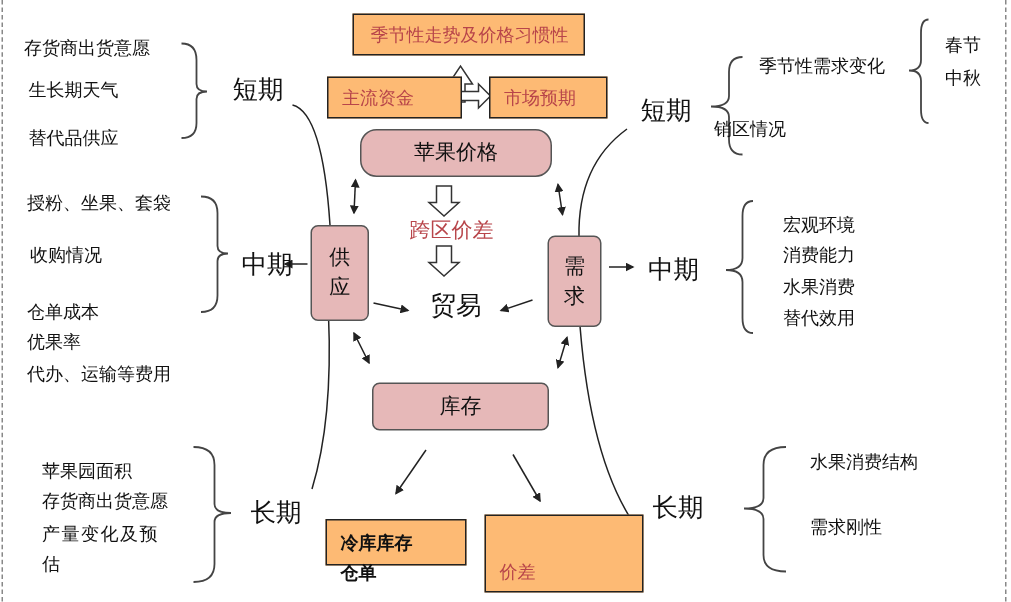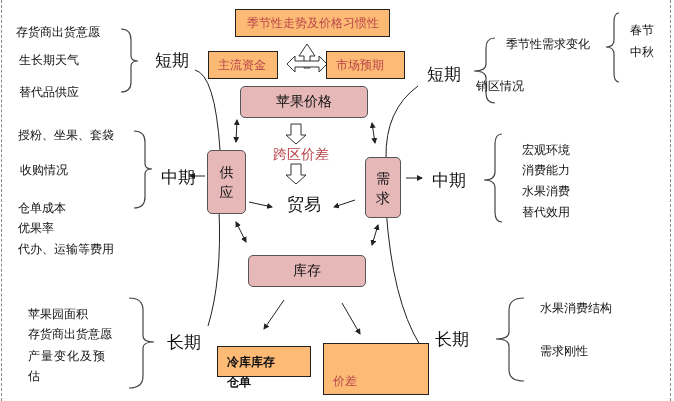--- a/index.html
+++ b/index.html
@@ -75,28 +75,28 @@
     <path d="M304,68 L304,56 L299,56 L307,44 L315,56 L310,56 L310,68 Z"></path>
     <path d="M287,64 L295,56 L295,61 L319,61 L319,56 L327,64 L319,72 L319,67 L295,67 L295,72 Z"></path>
     <path d="M291,124 L301,124 L301,135 L306,135 L296,144 L286,135 L291,135 Z"></path>
     <path d="M291,164 L301,164 L301,175 L306,175 L296,184 L286,175 L291,175 Z"></path>
   </g>
 </svg>
 
 <div class="box" style="left:235px;top:9px;width:155px;height:28px;">
   <span class="abs txt red" style="left:11px;top:6px;">季节性走势及价格习惯性</span>
 </div>
-<div class="box" style="left:208px;top:51px;width:70px;height:28px;">
+<div class="box" style="left:218px;top:51px;width:90px;height:28px;">
   <span class="abs txt red" style="left:9px;top:6px;">主流资金</span>
 </div>
 <div class="box" style="left:326px;top:51px;width:79px;height:28px;">
   <span class="abs txt red" style="left:9px;top:6px;">市场预期</span>
 </div>
 
-<div class="pink" style="left:240px;top:86px;width:128px;height:32px;">
+<div class="pink" style="left:240px;top:86px;width:128px;height:32px;border-radius:11px;">
   <span>苹果价格</span>
 </div>
 
 <span class="abs red" style="left:273px;top:146px;font-size:14px;line-height:16px;">跨区价差</span>
 <span class="abs lbl" style="left:287px;top:198px;font-family:Liberation Mono, monospace;">贸易</span>
 
 <div class="pink vert" style="left:207px;top:150px;width:39px;height:64px;">
   <span>供</span>
   <span>应</span>
 </div>

